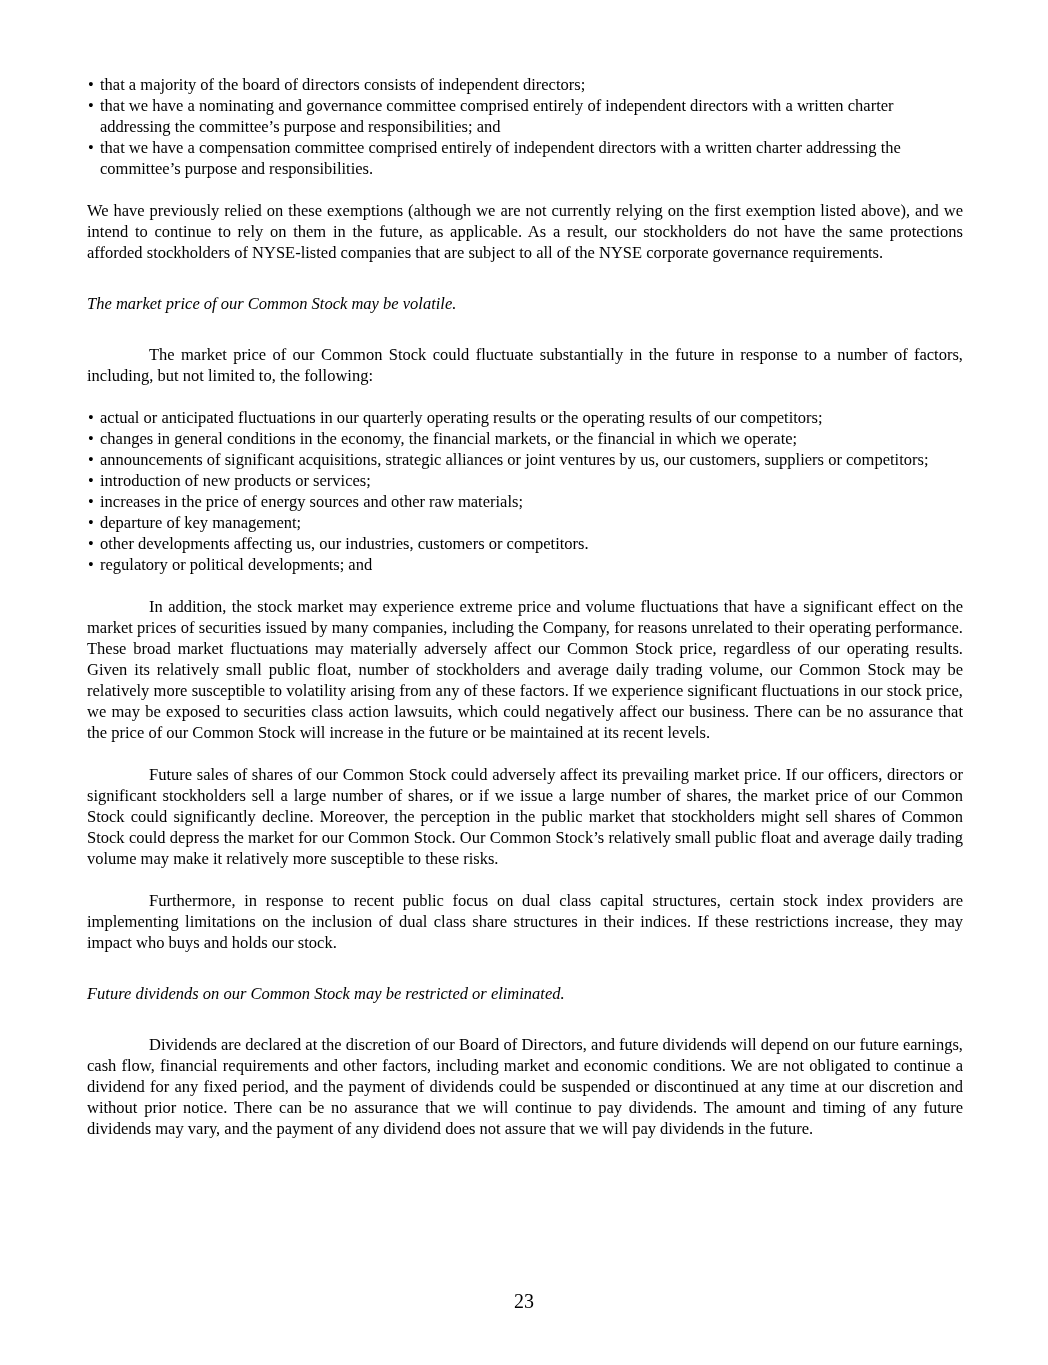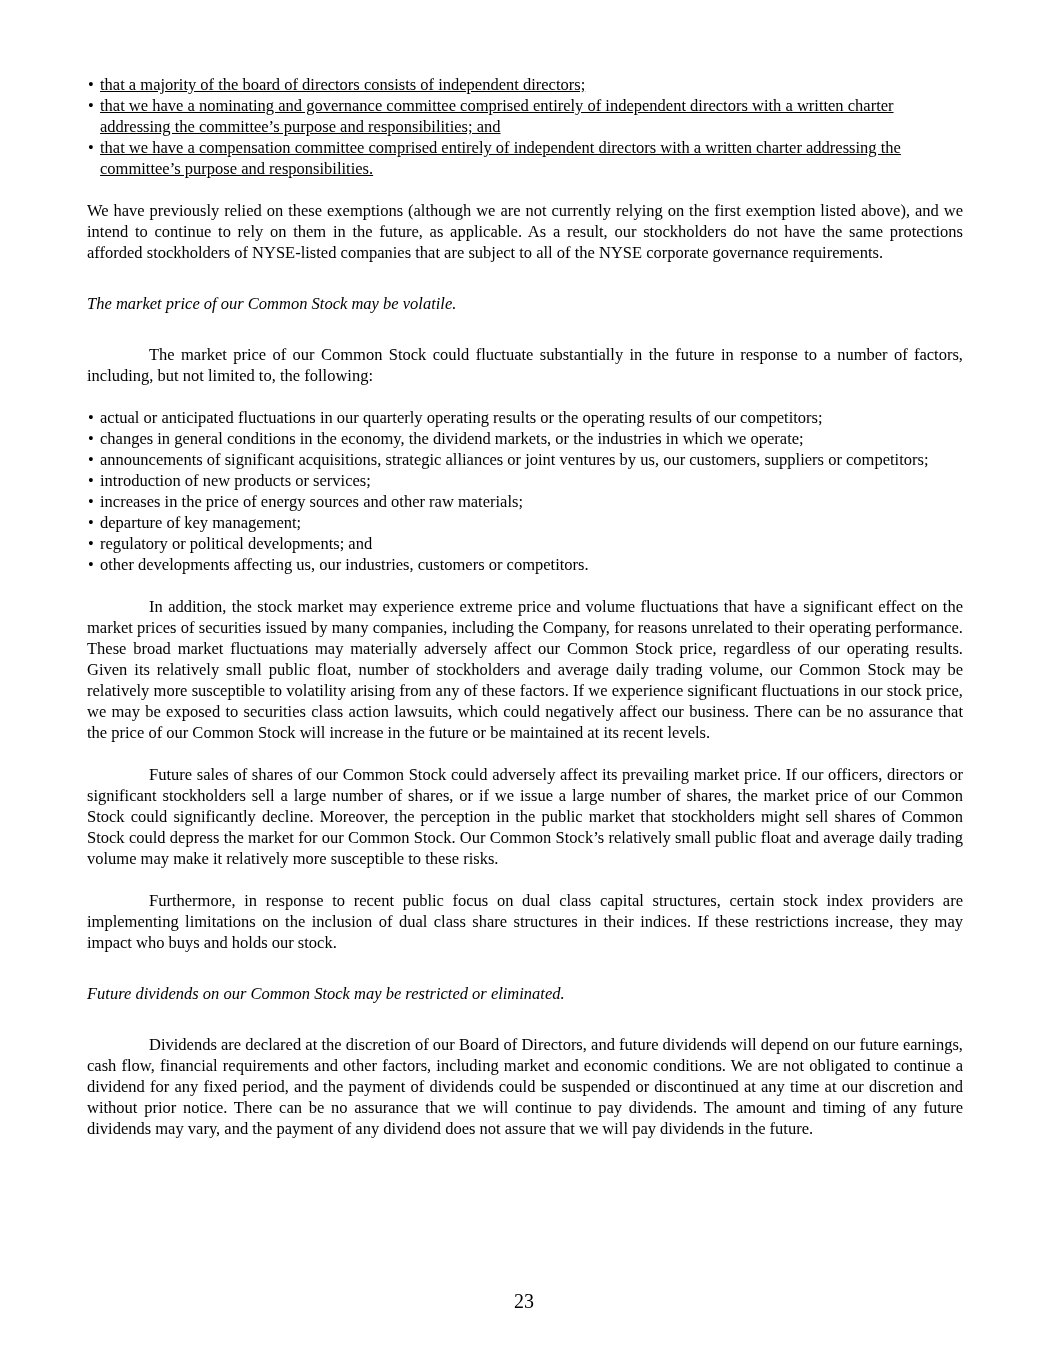--- a/index.html
+++ b/index.html
@@ -20,21 +20,20 @@
     padding: 74px 85px 70px 87px;
     background: #ffffff;
     overflow: hidden;
   }
   .content {
     font-size: 16.5px;
     line-height: 21px;
   }
   .content > :first-child {
     margin-top: 0;
-    text-decoration: underline;
   }
   .content p {
     margin: 21px 0;
     text-align: justify;
   }
   .content p.indent {
     text-indent: 62px;
   }
   .content h3 {
     font-size: 16.5px;
@@ -76,27 +75,27 @@
       <ul class="bullets">
         <li>that a majority of the board of directors consists of independent directors;</li>
         <li>that we have a nominating and governance committee comprised entirely of independent directors with a written charter addressing the committee’s purpose and responsibilities; and</li>
         <li>that we have a compensation committee comprised entirely of independent directors with a written charter addressing the committee’s purpose and responsibilities.</li>
       </ul>
       <p>We have previously relied on these exemptions (although we are not currently relying on the first exemption listed above), and we intend to continue to rely on them in the future, as applicable. As a result, our stockholders do not have the same protections afforded stockholders of NYSE-listed companies that are subject to all of the NYSE corporate governance requirements.</p>
       <h3>The market price of our Common Stock may be volatile.</h3>
       <p class="indent">The market price of our Common Stock could fluctuate substantially in the future in response to a number of factors, including, but not limited to, the following:</p>
       <ul class="bullets">
         <li>actual or anticipated fluctuations in our quarterly operating results or the operating results of our competitors;</li>
-        <li>changes in general conditions in the economy, the dividend markets, or the industries in which we operate;</li>
+        <li>changes in general conditions in the economy, the financial markets, or the financial in which we operate;</li>
         <li>announcements of significant acquisitions, strategic alliances or joint ventures by us, our customers, suppliers or competitors;</li>
         <li>introduction of new products or services;</li>
         <li>increases in the price of energy sources and other raw materials;</li>
         <li>departure of key management;</li>
+        <li>other developments affecting us, our industries, customers or competitors.</li>
         <li>regulatory or political developments; and</li>
-        <li>other developments affecting us, our industries, customers or competitors.</li>
       </ul>
       <p class="indent">In addition, the stock market may experience extreme price and volume fluctuations that have a significant effect on the market prices of securities issued by many companies, including the Company, for reasons unrelated to their operating performance. These broad market fluctuations may materially adversely affect our Common Stock price, regardless of our operating results. Given its relatively small public float, number of stockholders and average daily trading volume, our Common Stock may be relatively more susceptible to volatility arising from any of these factors. If we experience significant fluctuations in our stock price, we may be exposed to securities class action lawsuits, which could negatively affect our business. There can be no assurance that the price of our Common Stock will increase in the future or be maintained at its recent levels.</p>
       <p class="indent">Future sales of shares of our Common Stock could adversely affect its prevailing market price. If our officers, directors or significant stockholders sell a large number of shares, or if we issue a large number of shares, the market price of our Common Stock could significantly decline. Moreover, the perception in the public market that stockholders might sell shares of Common Stock could depress the market for our Common Stock. Our Common Stock’s relatively small public float and average daily trading volume may make it relatively more susceptible to these risks.</p>
       <p class="indent">Furthermore, in response to recent public focus on dual class capital structures, certain stock index providers are implementing limitations on the inclusion of dual class share structures in their indices. If these restrictions increase, they may impact who buys and holds our stock.</p>
       <h3>Future dividends on our Common Stock may be restricted or eliminated.</h3>
       <p class="indent">Dividends are declared at the discretion of our Board of Directors, and future dividends will depend on our future earnings, cash flow, financial requirements and other factors, including market and economic conditions. We are not obligated to continue a dividend for any fixed period, and the payment of dividends could be suspended or discontinued at any time at our discretion and without prior notice. There can be no assurance that we will continue to pay dividends. The amount and timing of any future dividends may vary, and the payment of any dividend does not assure that we will pay dividends in the future.</p>
     </div>
   <div class="page-number">23</div>
 </main>
 

